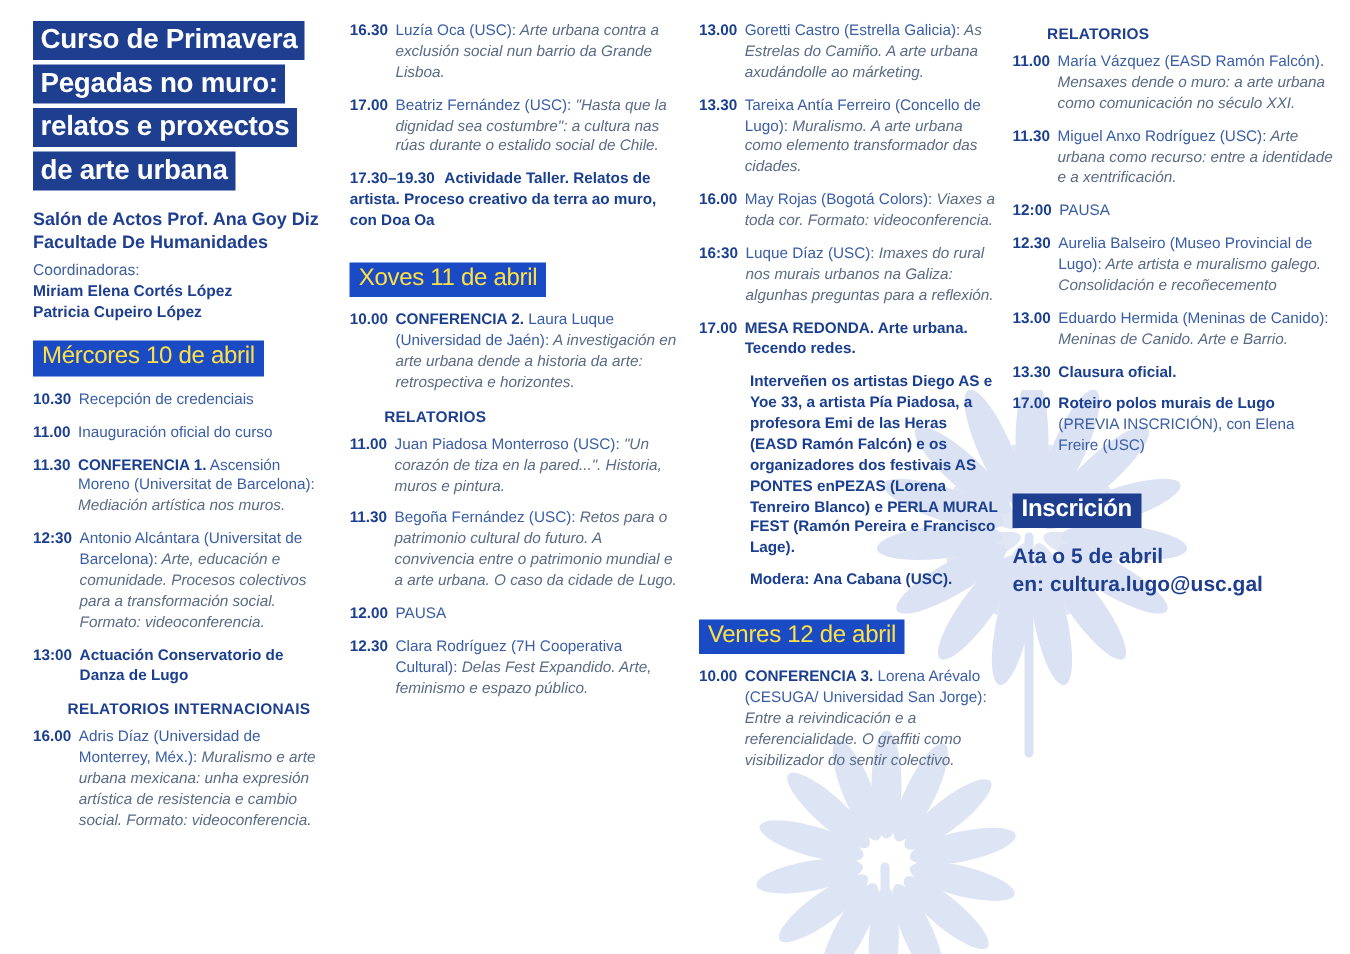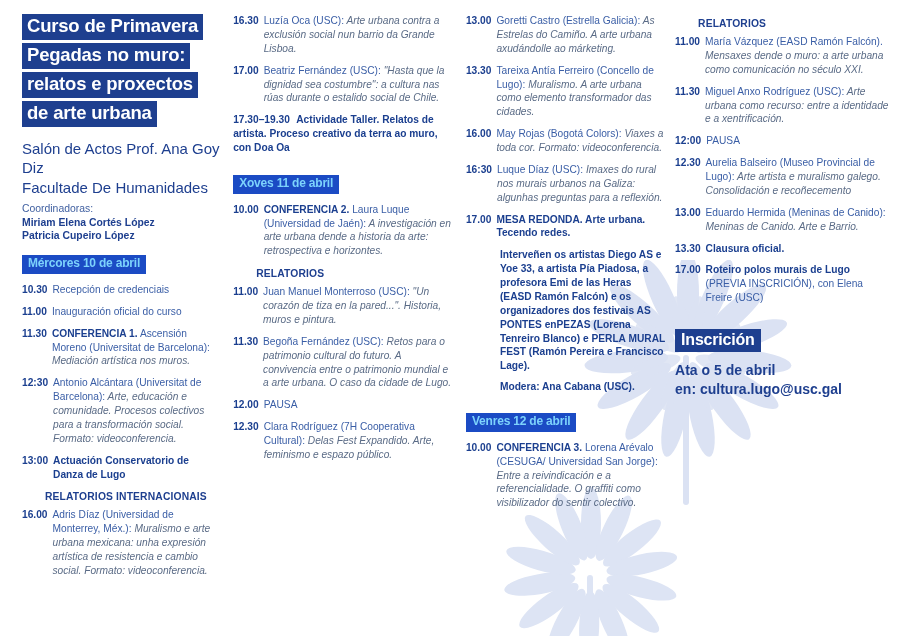--- a/index.html
+++ b/index.html
@@ -28,31 +28,31 @@
   .title-block{margin-bottom:9px;}
   .title-line{
     display:inline-block;
     background:#1e3f8f;color:#ffffff;
     font-weight:bold;font-size:18.5px;line-height:1.13;
     letter-spacing:-0.2px;
     padding:2px 5px 3px 5px;
     margin-bottom:3px;
   }
   .venue{
-    font-weight:normal;font-size:15px;line-height:1.32;color:#1e3f8f;
+    font-weight:bold;font-size:12px;line-height:1.32;color:#1e3f8f;
     margin-top:7px;
   }
   .coord-label{font-size:10.4px;line-height:1.32;color:#3f5fa0;margin-top:4px;font-weight:normal;}
   .coord-name{font-weight:bold;font-size:10.4px;line-height:1.32;color:#1e3f8f;}
 
   
   .day-bar{
     display:inline-block;
-    background:#1b4bc4;color:#7dd3fc;
-    font-weight:bold;font-size:12px;line-height:1.15;
+    background:#1b4bc4;color:#fde047;
+    font-weight:normal;font-size:16px;line-height:1.15;
     padding:2px 6px 3px 6px;
     margin:12px 0 9px 0;
     letter-spacing:-0.2px;
   }
 
   .section-head{
     font-weight:bold;font-size:10.3px;letter-spacing:0.15px;
     color:#1e3f8f;margin:10px 0 6px 0;padding-left:23px;
   }
 
@@ -223,21 +223,21 @@
 
       <div class="entry">
         <span class="time">10.00</span>
         <span class="body"><span class="b">CONFERENCIA 2.</span><span class="plain"> Laura Luque (Universidad de Jaén):</span><span class="i"> A investigación en arte urbana dende a historia da arte: retrospectiva e horizontes.</span></span>
       </div>
 
       <div class="section-head">RELATORIOS</div>
 
       <div class="entry">
         <span class="time">11.00</span>
-        <span class="body"><span class="plain">Juan Manuel Monterroso (USC):</span><span class="i"> "Un corazón de tiza en la pared...". Historia, muros e pintura.</span></span>
+        <span class="body"><span class="plain">Juan Piadosa Monterroso (USC):</span><span class="i"> "Un corazón de tiza en la pared...". Historia, muros e pintura.</span></span>
       </div>
 
       <div class="entry">
         <span class="time">11.30</span>
         <span class="body"><span class="plain">Begoña Fernández (USC):</span><span class="i"> Retos para o patrimonio cultural do futuro. A convivencia entre o patrimonio mundial e a arte urbana. O caso da cidade de Lugo.</span></span>
       </div>
 
       <div class="entry">
         <span class="time">12.00</span>
         <span class="body"><span class="plain">PAUSA</span></span>

